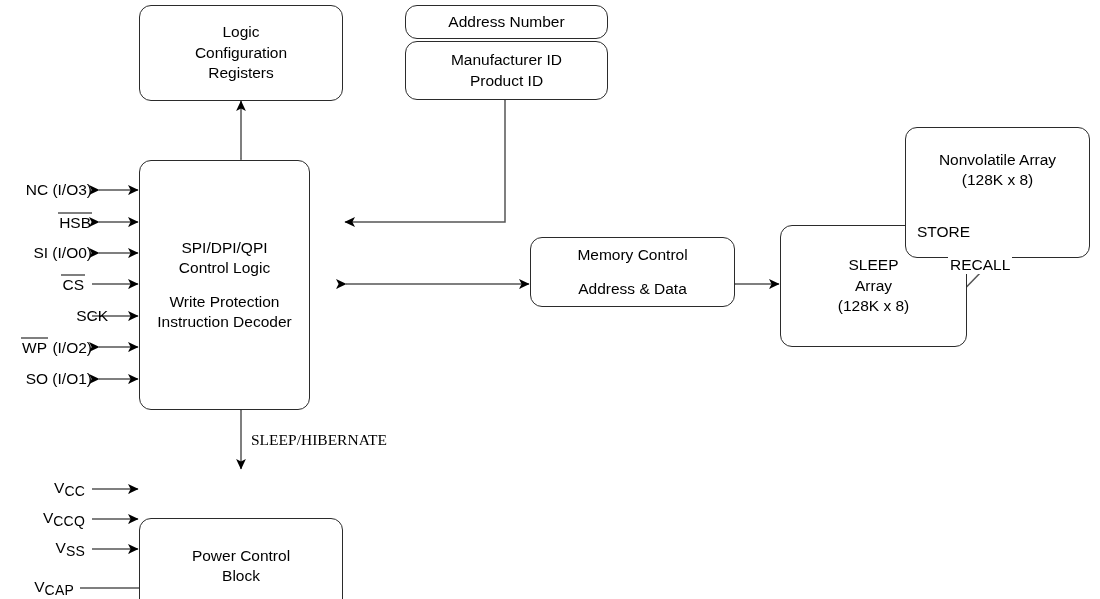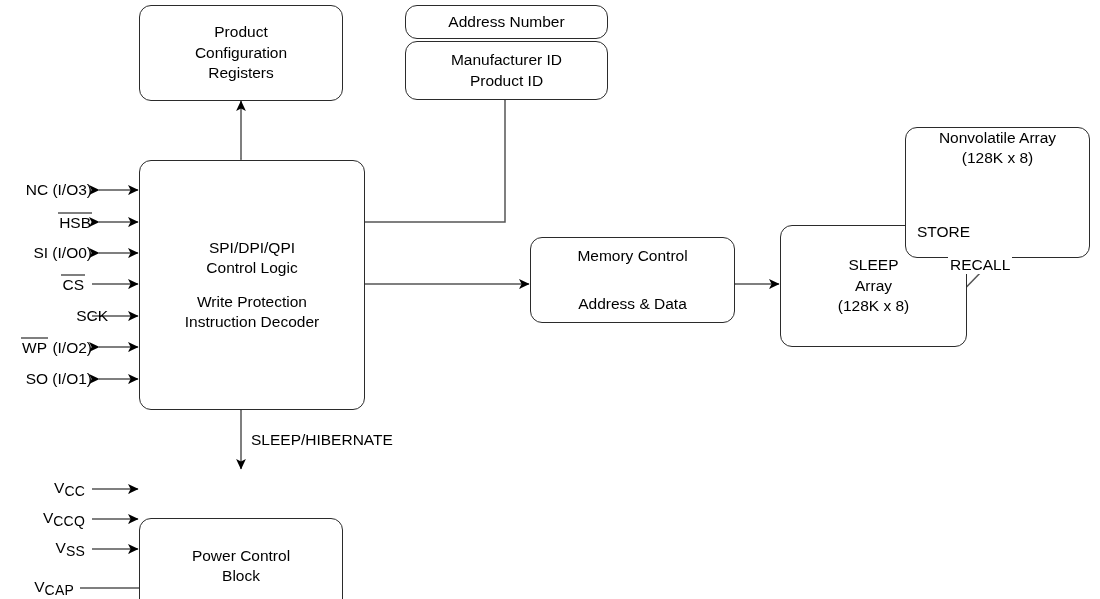--- a/index.html
+++ b/index.html
@@ -92,55 +92,55 @@
       <g>
         <line x1="906" y1="304" x2="975" y2="233" marker-end="url(#ah)"></line>
       </g>
       <g>
         <line x1="1018" y1="234" x2="949" y2="305" marker-end="url(#ah)"></line>
       </g>
     </g>
   </svg>
 
   <div class="box" style="left:139px;top:5px;width:204px;height:96px;">
-    <div class="ln">Product</div>
+    <div class="ln">Logic</div>
     <div class="ln">Configuration</div>
     <div class="ln">Registers</div>
   </div>
 
   <div class="box" style="left:405px;top:5px;width:203px;height:34px;">
     <div class="ln">Address Number</div>
   </div>
 
   <div class="box" style="left:405px;top:41px;width:203px;height:59px;">
     <div class="ln">Manufacturer ID</div>
     <div class="ln">Product ID</div>
   </div>
 
-  <div class="box" style="left:139px;top:160px;width:226px;height:250px;">
+  <div class="box" style="left:139px;top:160px;width:171px;height:250px;">
     <div class="ln">SPI/DPI/QPI</div>
     <div class="ln">Control Logic</div>
     <div class="gap"></div>
     <div class="ln">Write Protection</div>
     <div class="ln">Instruction Decoder</div>
   </div>
 
-  <div class="box" style="left:530px;top:237px;width:205px;height:86px;gap:7px;">
+  <div class="box" style="left:530px;top:237px;width:205px;height:70px;">
     <div class="ln">Memory Control</div>
     <div class="gap"></div>
     <div class="ln">Address &amp; Data</div>
   </div>
 
   <div class="box" style="left:780px;top:225px;width:187px;height:122px;">
     <div class="ln">SLEEP</div>
     <div class="ln">Array</div>
     <div class="ln">(128K x 8)</div>
   </div>
 
-  <div class="box" style="left:905px;top:127px;width:185px;height:131px;justify-content:flex-start;">
+  <div class="box" style="left:905px;top:127px;width:185px;height:131px;justify-content:flex-start;padding-top:22px;">
     <div class="ln">Nonvolatile Array</div>
     <div class="ln">(128K x 8)</div>
   </div>
 
   <div class="box" style="left:139px;top:470px;width:204px;height:96px;margin-top:48px;">
     <div class="ln">Power Control</div>
     <div class="ln">Block</div>
   </div>
 
   <div class="pinlbl" style="left:0;top:190px;width:92px;">
@@ -171,19 +171,19 @@
   <div class="pinlbl" style="left:0;top:519px;width:85px;">
     <span>V</span><span class="sub">CCQ</span>
   </div>
   <div class="pinlbl" style="left:0;top:549px;width:85px;">
     <span>V</span><span class="sub">SS</span>
   </div>
   <div class="pinlbl" style="left:0;top:588px;width:74px;">
     <span>V</span><span class="sub">CAP</span>
   </div>
 
-  <div class="ovl" style="left:249px;top:440px;">SLEEP/HIBERNATE</div>
+  <div class="ovl" style="left:249px;top:440px;font-family:Liberation Serif, serif;">SLEEP/HIBERNATE</div>
 
   <div class="ovl" style="left:915px;top:232px;text-align:center;">STORE</div>
 
   <div class="ovl" style="left:948px;top:265px;">RECALL</div>
 
 </div>
 
 </body></html>

